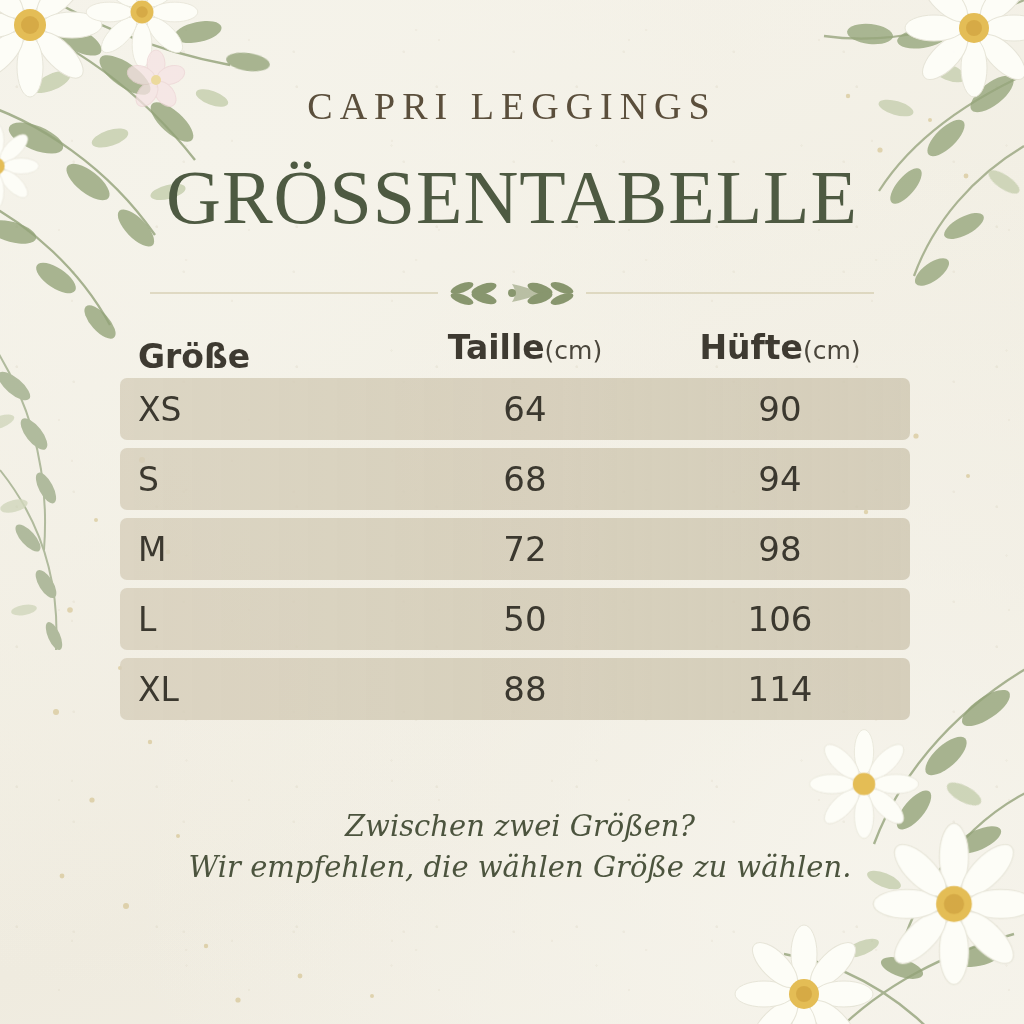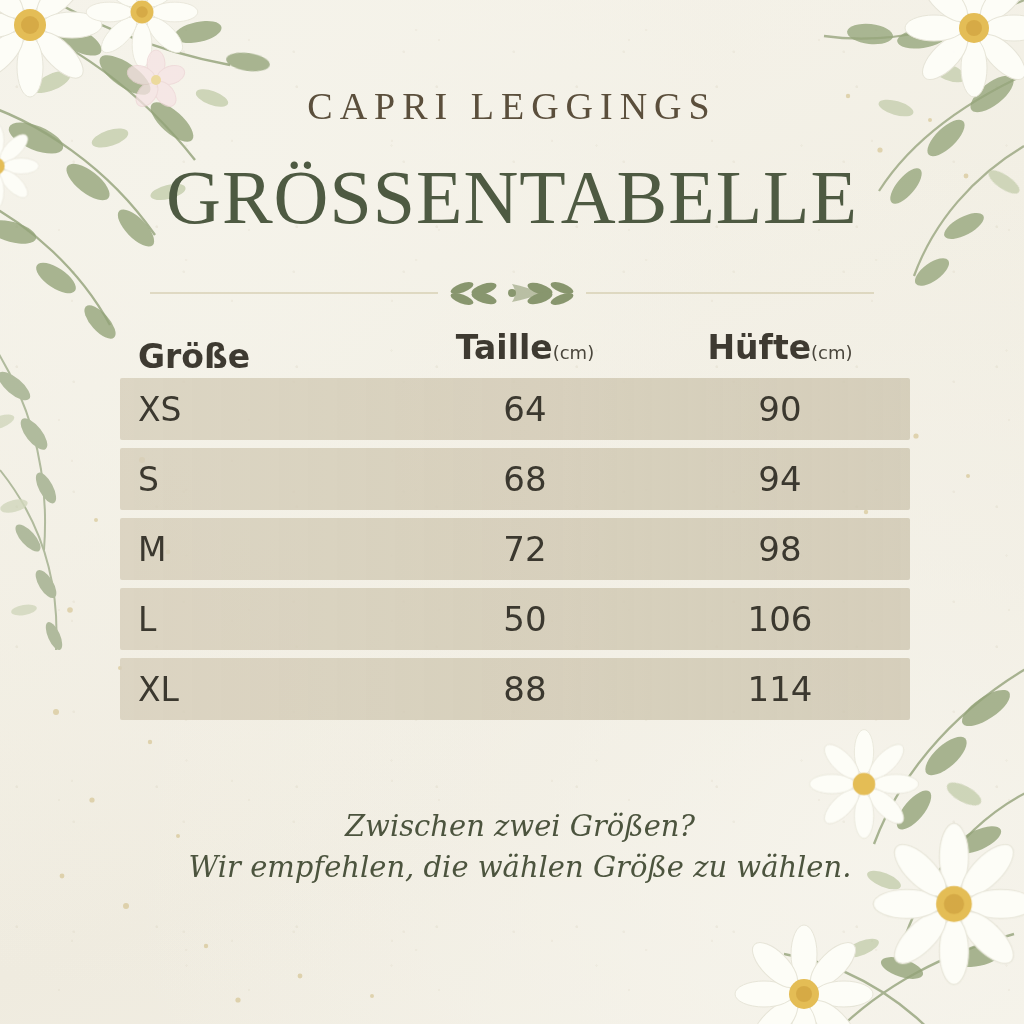--- a/index.html
+++ b/index.html
@@ -97,28 +97,28 @@
   #head-row {
     height: 58px;
     margin-bottom: 2px;
     font-family: "DejaVu Sans", sans-serif;
     font-weight: bold;
     font-size: 33px;
     color: #3e3a31;
   }
   #head-row .unit {
     font-weight: normal;
-    font-size: 18px;
+    font-size: 25px;
     color: #4a463c;
   }
   #head-row .c-size { align-self: flex-end; padding-top: 16px; }
 
   .data-row {
     background: linear-gradient(90deg, rgba(214,206,186,0.80) 0%, rgba(210,202,181,0.86) 55%, rgba(205,197,175,0.78) 100%);
-    border-radius: 2px;
+    border-radius: 7px;
     font-family: "DejaVu Sans", sans-serif;
     font-size: 34px;
     color: #3b382f;
   }
   .data-row .c-size { font-size: 33px; }
 
   
   #note {
     position: absolute;
     top: 806px;

